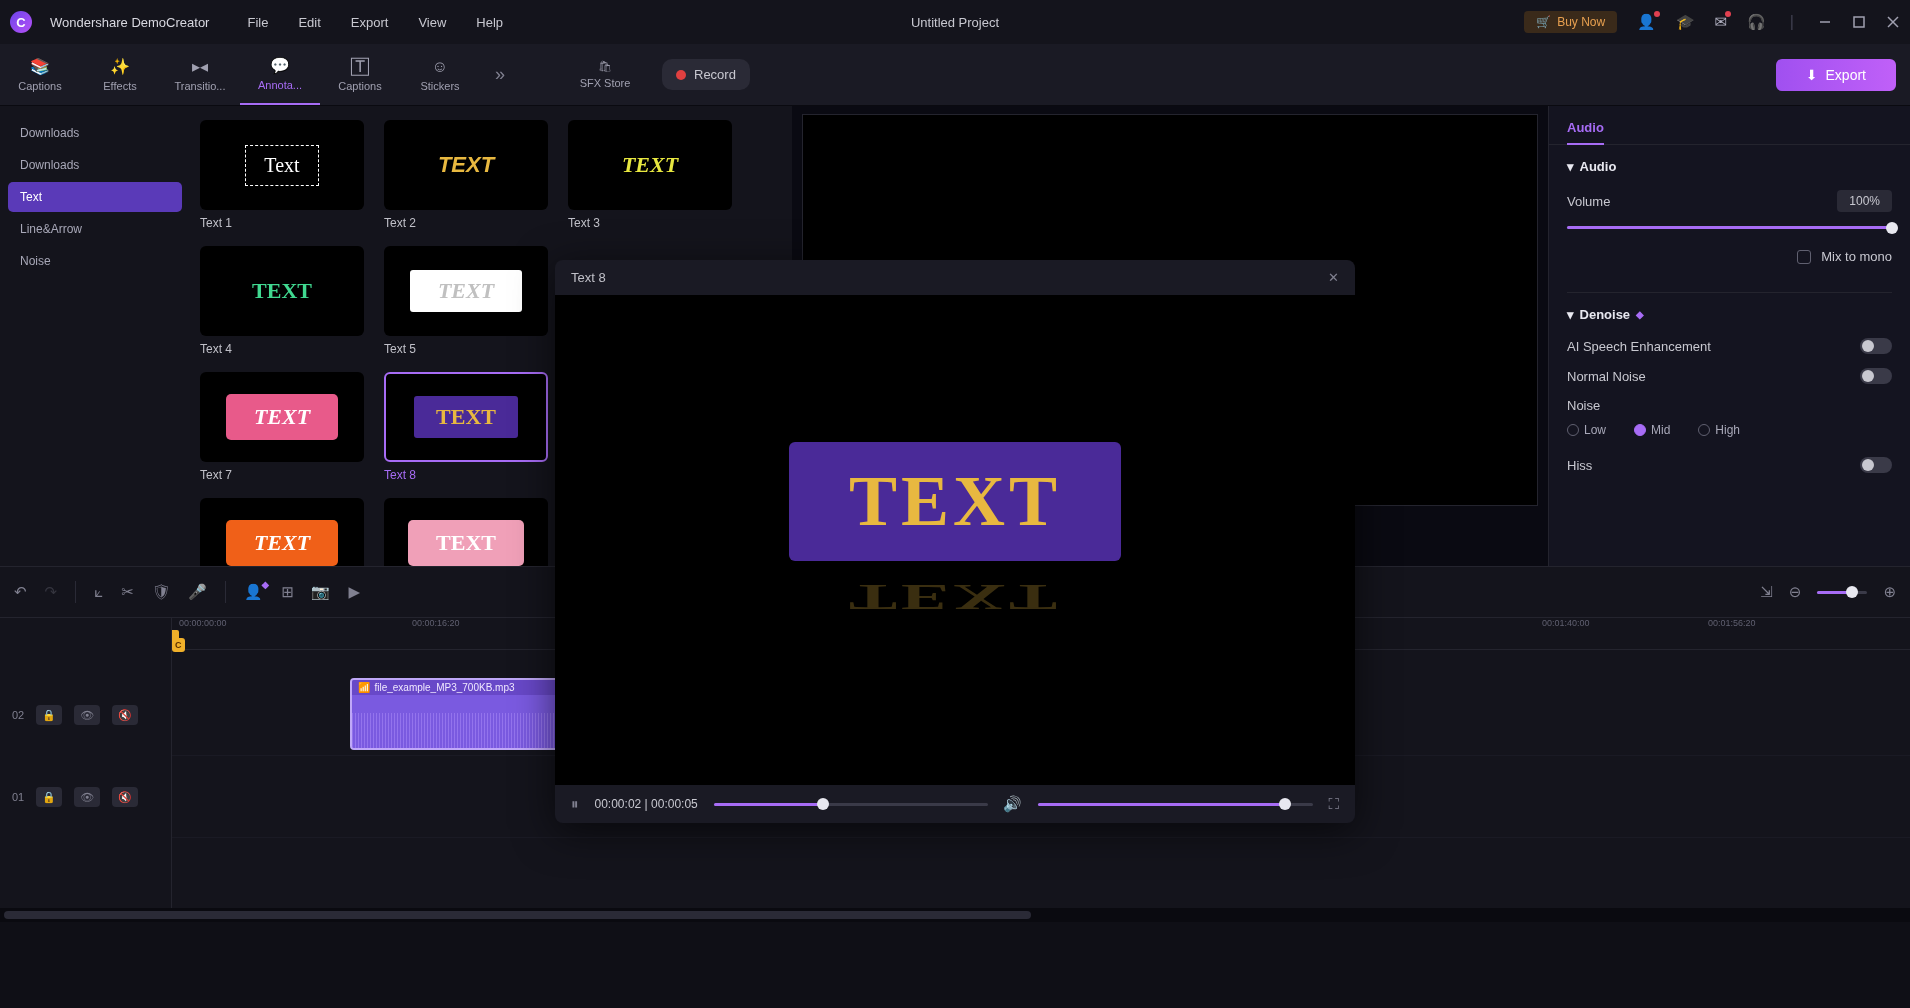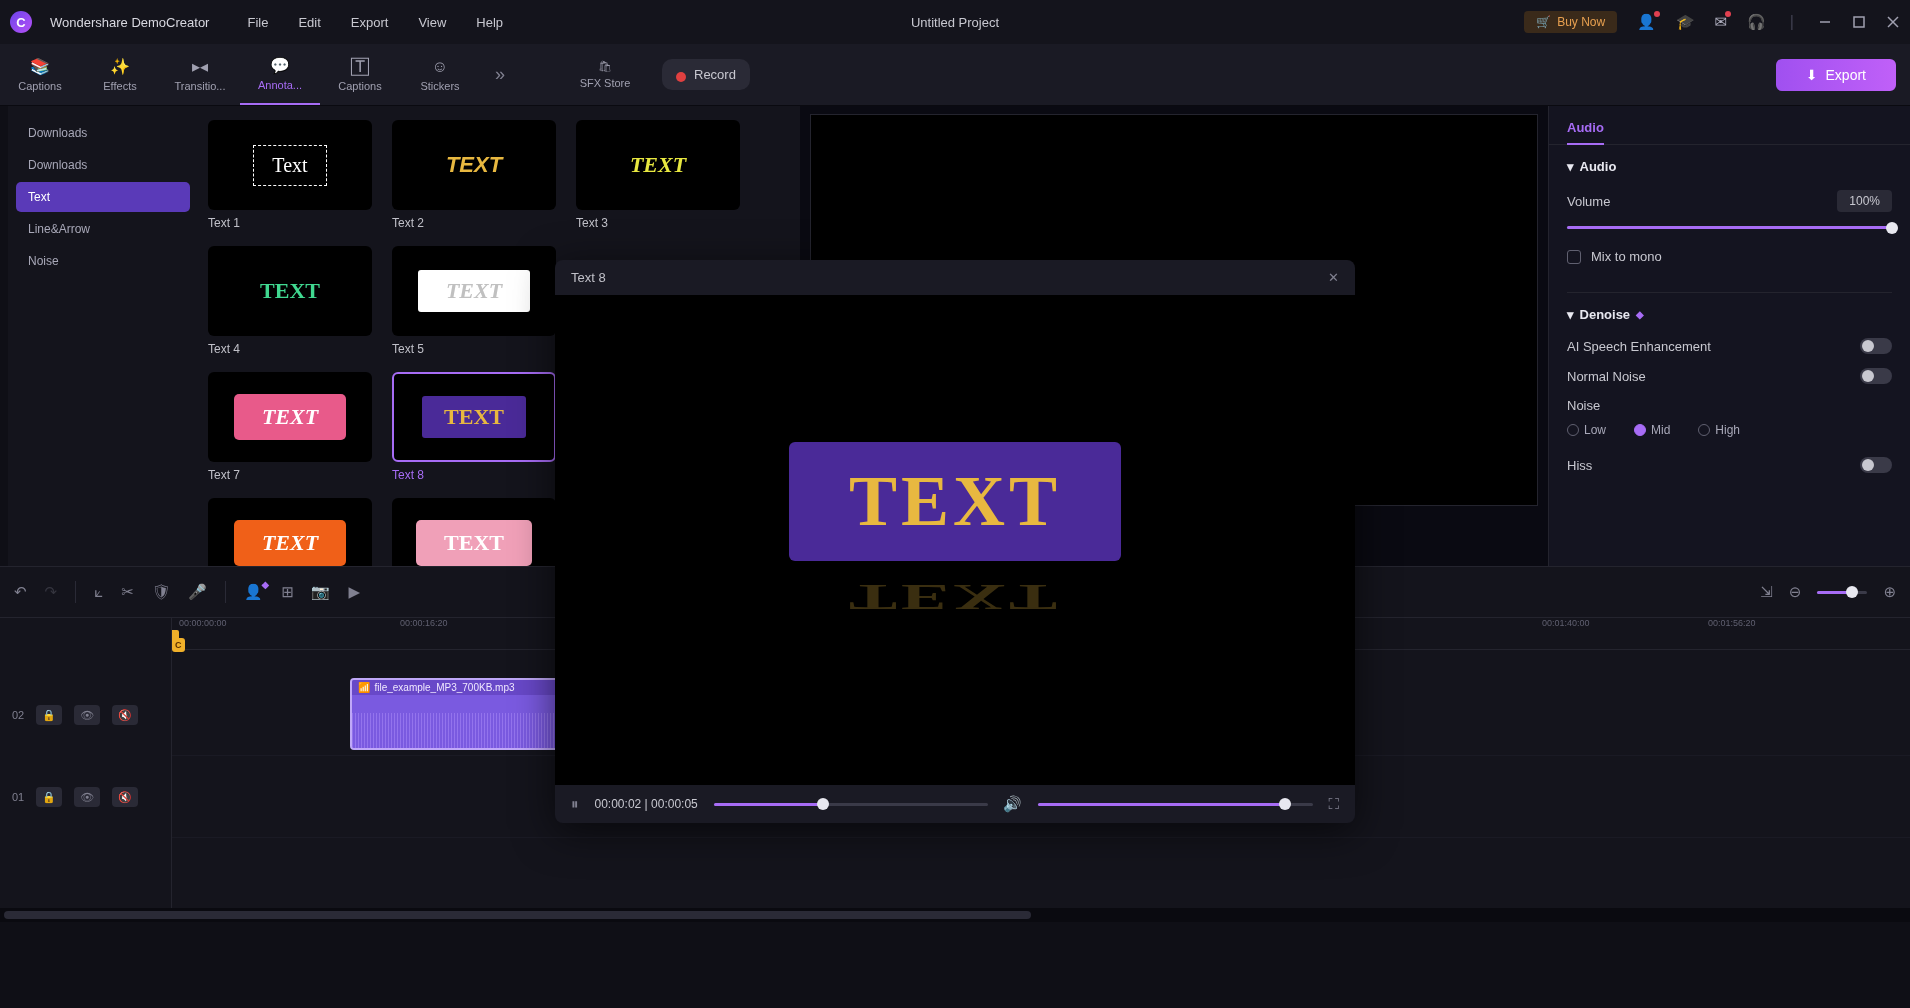--- a/index.html
+++ b/index.html
@@ -19,26 +19,26 @@
 .window-ctrl { width: 14px; height: 14px; cursor:pointer; }
 
 
 .top-bar { height: 62px; background: #1a1a24; display: flex; align-items: center; border-bottom: 1px solid #0a0a10; }
 .tool-tabs { display: flex; height: 100%; }
 .tool-tab { width: 80px; display: flex; flex-direction: column; align-items:center; justify-content:center; gap:4px; font-size: 11px; color: #a0a0b0; cursor:pointer; }
 .tool-tab.active { color: #a76cf5; border-bottom: 2px solid #a76cf5; }
 .tool-tab .ticon { font-size: 16px; }
 .more-btn { width: 40px; display:flex; align-items:center; justify-content:center; color:#808090; font-size:18px; }
 .sfx-tab { width: 90px; display:flex; flex-direction:column; align-items:center; justify-content:center; gap:4px; font-size:11px; color:#a0a0b0; }
-.record-btn { margin-left: 12px; background: #2a2a36; padding: 8px 14px; border-radius: 10px; display:flex; gap:8px; align-items:flex-end; font-size:13px; }
+.record-btn { margin-left: 12px; background: #2a2a36; padding: 8px 14px; border-radius: 10px; display:flex; gap:8px; align-items:center; font-size:13px; }
 .rec-dot { width:10px; height:10px; background:#e04040; border-radius:50%; }
 .export-btn { margin-left:auto; margin-right:14px; background: linear-gradient(90deg, #a050f0, #c060f8); color:#fff; padding:8px 30px; border-radius:6px; font-size:14px; display:flex; gap:8px; align-items:center; }
 
 
-.main { display: flex; height: 460px; padding-left: 8px; }
+.main { display: flex; height: 460px; }
 
 
 .sidebar { width: 190px; background: #14141c; padding: 12px 8px; }
 .side-item { padding: 8px 12px; font-size: 12px; color: #a8a8b8; border-radius: 5px; cursor:pointer; margin-bottom:2px; }
 .side-item.active { background: #5a3ab8; color: #fff; font-weight:500; }
 
 
 .gallery { width: 602px; background: #14141c; padding: 14px 10px; overflow-y:auto; }
 .gal-grid { display:flex; flex-wrap:wrap; gap: 16px 20px; }
 .gal-item { width: 164px; }
@@ -280,21 +280,21 @@
           <span>Audio</span>
         </div>
       <div class="rp-row">
         <span>Volume</span>
         <span class="vol-val">100%</span>
       </div>
       <div class="slider-track" style="margin-bottom:20px">
           <div class="slider-fill" style="width:100%"></div>
           <div class="slider-thumb" style="left:100%"></div>
         </div>
-      <div class="rp-row" style="justify-content:flex-start;gap:10px">
+      <div class="rp-row" style="justify-content:flex-end;gap:10px">
         <span class="checkbox"></span>
         <span>Mix to mono</span>
       </div>
     </div>
     <div style="height:1px;background:#24242e;margin:0 18px"></div>
     <div class="rp-section">
       <div class="rp-hdr">
           <span>▾</span>
           <span>Denoise</span>
           <span class="denoise-diamond">◆</span>
@@ -360,21 +360,21 @@
       <span class="row-ctrl">🔒</span>
       <span class="row-ctrl">👁</span>
       <span class="row-ctrl">🔇</span>
     </div>
   </div>
   <div class="tl-body">
     <div class="ruler">
       <div class="playhead"></div>
       <div class="rec-badge">C</div>
       <div class="tick" style="left:7px"><span>00:00:00:00</span></div>
-      <div class="tick" style="left:228px"><span>00:00:16:20</span></div>
+      <div class="tick" style="left:240px"><span>00:00:16:20</span></div>
       <div class="tick" style="left:1370px"><span>00:01:40:00</span></div>
       <div class="tick" style="left:1536px"><span>00:01:56:20</span></div>
     </div>
     <div style="height:24px"></div>
     <div class="tl-track">
       <div class="audio-clip">
         <div class="clip-hdr">
           <span style="display:flex;gap:4px">
               <span>📶</span>
               <span>file_example_MP3_700KB.mp3</span>

